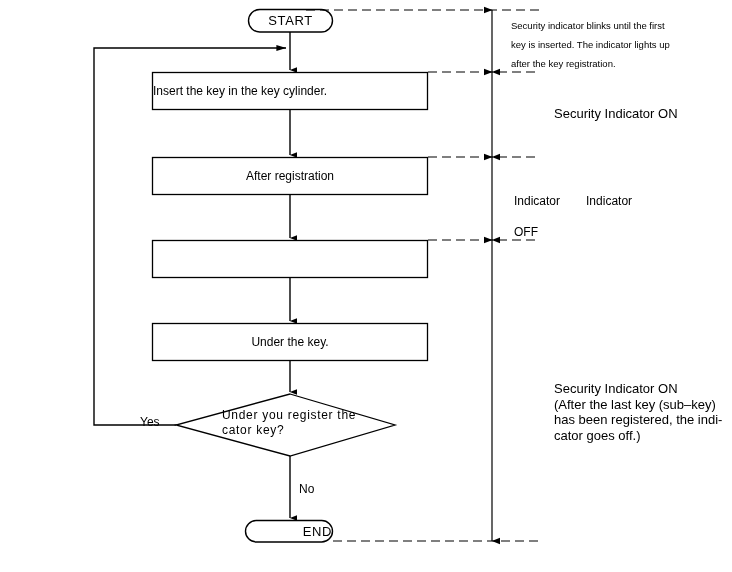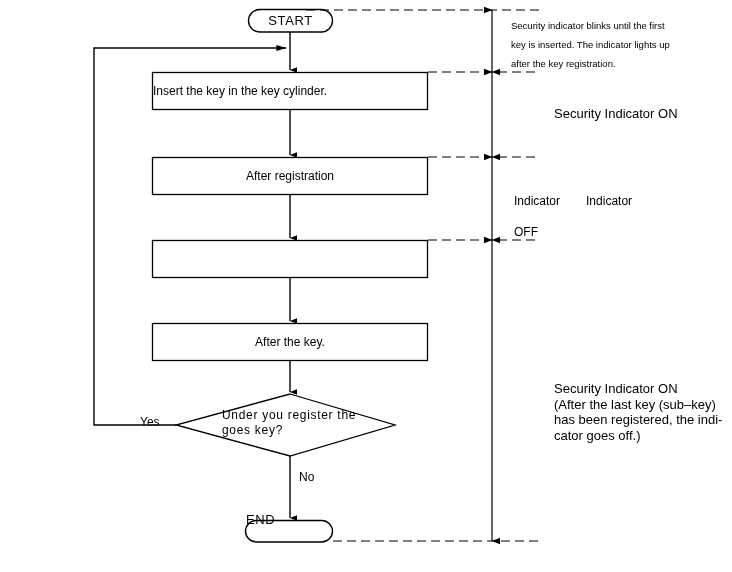--- a/index.html
+++ b/index.html
@@ -117,30 +117,30 @@
     <line x1="492" y1="240" x2="492" y2="541" stroke="#000000" stroke-width="1.2" marker-start="url(#tickDown)" marker-end="url(#tickUp)"></line>
   </svg>
 
   <div class="node-text terminator-label" style="left:248px; top:13px; width:85px; text-align:center;">START</div>
 
   <div class="node-text" style="left:153px; top:84px; width:274px; text-align:left;">Insert the key in the key cylinder.</div>
 
   <div class="node-text" style="left:153px; top:169px; width:274px; text-align:center;">After registration</div>
 
 
-  <div class="node-text" style="left:153px; top:335px; width:274px; text-align:center;">After the key.</div>
+  <div class="node-text" style="left:153px; top:335px; width:274px; text-align:center;">Under the key.</div>
 
   <div class="node-text" style="left:222px; top:408px; letter-spacing:0.7px;">Under you register the</div>
-  <div class="node-text" style="left:222px; top:423px; letter-spacing:0.7px;">goes key?</div>
+  <div class="node-text" style="left:222px; top:423px; letter-spacing:0.7px;">cator key?</div>
 
-  <div class="node-text terminator-label" style="left:246px; top:512px; width:86px; text-align:left;">END</div>
+  <div class="node-text terminator-label" style="left:246px; top:524px; width:86px; text-align:right;">END</div>
 
   <div class="node-text branch-label" style="left:140px; top:415px;text-align:center;">Yes</div>
 
-  <div class="node-text branch-label" style="left:299px; top:470px;">No</div>
+  <div class="node-text branch-label" style="left:299px; top:482px;">No</div>
 
   <div class="annotation ann-small" style="left:511px; top:16px; width:215px;">Security indicator blinks until the first
 key is inserted. The indicator lights up
 after the key registration.</div>
 
   <div class="annotation ann-big" style="left:514px; top:106px; width:210px;">Security Indicator ON</div>
 
   <div class="annotation ann-spaced" style="left:514px; top:178px; width:212px;">
     <span>Indicator</span><span style="display:inline-block; width:26px;"></span><span>Indicator</span><br>
     <span>OFF</span>

